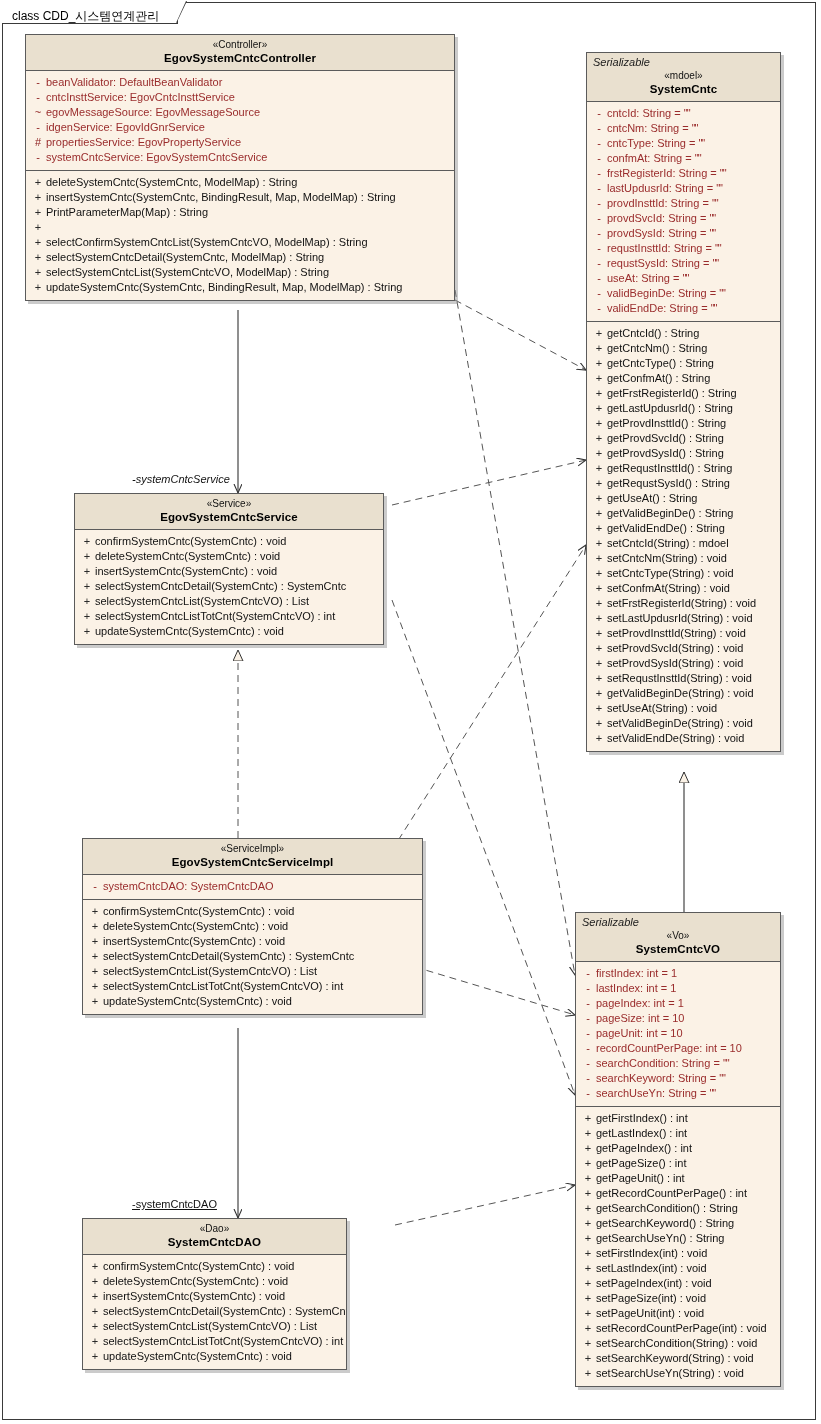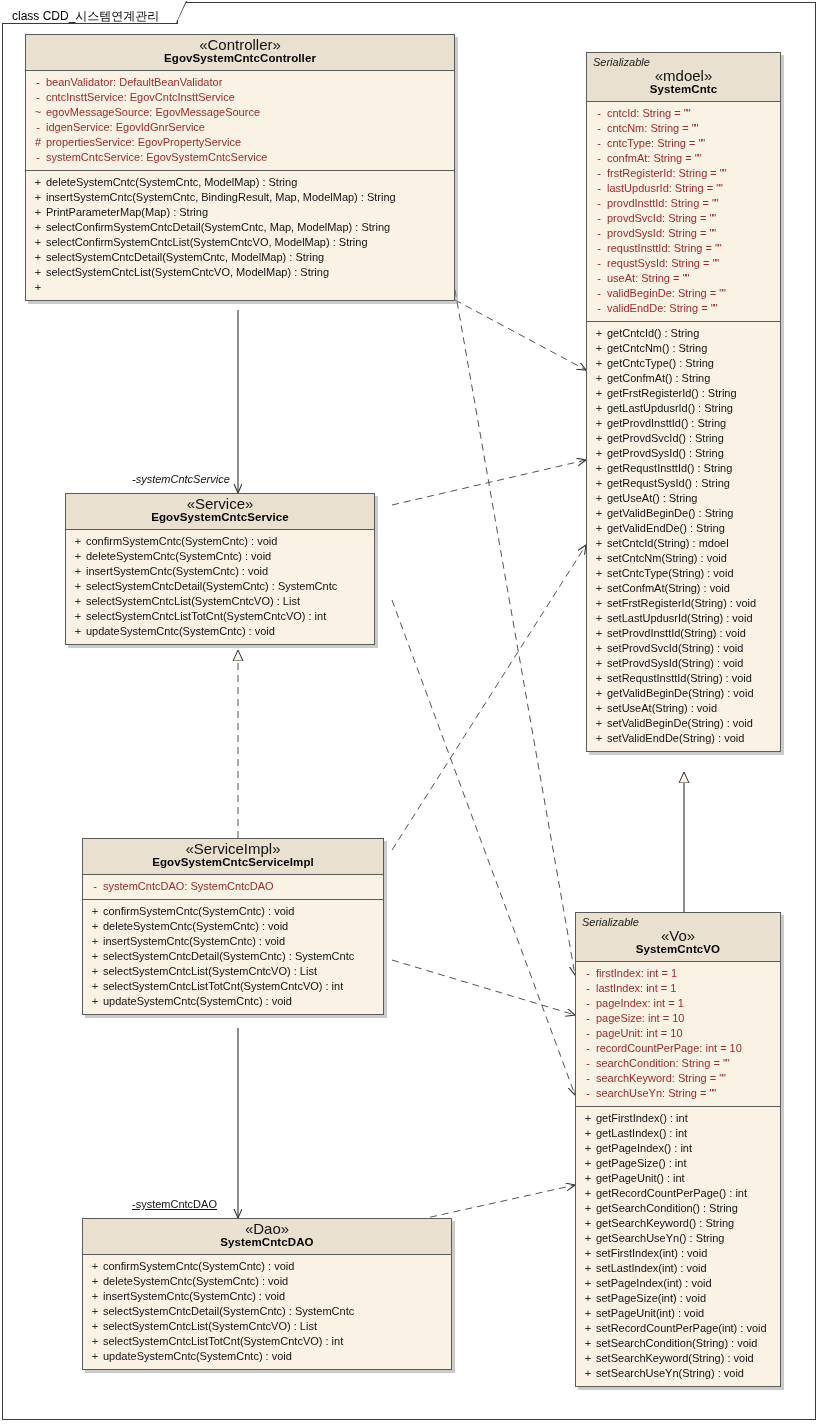--- a/index.html
+++ b/index.html
@@ -72,21 +72,21 @@
     display:block;
     text-align:left;
     font-style:italic;
     font-size:11px;
     color:#1a1a1a;
     line-height:13px;
     padding-right:2px;
   }
   .stereo{
     display:block;
-    font-size:15px;
+    font-size:10px;
     line-height:13px;
     color:#111;
   }
   .cname{
     display:block;
     font-size:11.5px;
     font-weight:bold;
     line-height:14px;
     color:#000;
     letter-spacing:.1px;
@@ -217,36 +217,36 @@
         <div class="row">
           <span class="vis">+</span>
           <span class="sig">insertSystemCntc(SystemCntc, BindingResult, Map, ModelMap) : String</span>
         </div>
         <div class="row">
           <span class="vis">+</span>
           <span class="sig">PrintParameterMap(Map) : String</span>
         </div>
         <div class="row">
           <span class="vis">+</span>
-          <span class="sig">selectConfirmSystemCntcDetail(SystemCntc, Map, ModelMap) : String</span>
         </div>
         <div class="row">
           <span class="vis">+</span>
           <span class="sig">selectConfirmSystemCntcList(SystemCntcVO, ModelMap) : String</span>
         </div>
         <div class="row">
           <span class="vis">+</span>
           <span class="sig">selectSystemCntcDetail(SystemCntc, ModelMap) : String</span>
         </div>
         <div class="row">
           <span class="vis">+</span>
           <span class="sig">selectSystemCntcList(SystemCntcVO, ModelMap) : String</span>
         </div>
         <div class="row">
           <span class="vis">+</span>
+          <span class="sig">updateSystemCntc(SystemCntc, BindingResult, Map, ModelMap) : String</span>
         </div>
       </div>
   </div>
 
   <div class="uclass" id="c-model" style="left:586px;top:52px;width:195px;">
     <div class="uhead">
       <span class="serial">Serializable</span>
       <span class="stereo">«mdoel»</span>
       <span class="cname">SystemCntc</span>
     </div>
@@ -417,21 +417,21 @@
           <span class="vis">+</span>
           <span class="sig">setValidBeginDe(String) : void</span>
         </div>
         <div class="row">
           <span class="vis">+</span>
           <span class="sig">setValidEndDe(String) : void</span>
         </div>
       </div>
   </div>
 
-  <div class="uclass" id="c-service" style="left:65px;top:493px;width:310px;">
+  <div class="uclass" id="c-service" style="left:74px;top:493px;width:310px;">
     <div class="uhead">
       <span class="stereo">«Service»</span>
       <span class="cname">EgovSystemCntcService</span>
     </div>
     <div class="compart ops">
         <div class="row">
           <span class="vis">+</span>
           <span class="sig">confirmSystemCntc(SystemCntc) : void</span>
         </div>
         <div class="row">
@@ -454,21 +454,21 @@
           <span class="vis">+</span>
           <span class="sig">selectSystemCntcListTotCnt(SystemCntcVO) : int</span>
         </div>
         <div class="row">
           <span class="vis">+</span>
           <span class="sig">updateSystemCntc(SystemCntc) : void</span>
         </div>
       </div>
   </div>
 
-  <div class="uclass" id="c-serviceimpl" style="left:82px;top:838px;width:302px;">
+  <div class="uclass" id="c-serviceimpl" style="left:82px;top:838px;width:341px;">
     <div class="uhead">
       <span class="stereo">«ServiceImpl»</span>
       <span class="cname">EgovSystemCntcServiceImpl</span>
     </div>
     <div class="compart attr">
         <div class="row">
           <span class="vis">-</span>
           <span class="sig">systemCntcDAO:  SystemCntcDAO</span>
         </div>
       </div>
@@ -617,21 +617,21 @@
           <span class="vis">+</span>
           <span class="sig">setSearchKeyword(String) : void</span>
         </div>
         <div class="row">
           <span class="vis">+</span>
           <span class="sig">setSearchUseYn(String) : void</span>
         </div>
       </div>
   </div>
 
-  <div class="uclass" id="c-dao" style="left:82px;top:1218px;width:370px;">
+  <div class="uclass" id="c-dao" style="left:82px;top:1218px;width:265px;">
     <div class="uhead">
       <span class="stereo">«Dao»</span>
       <span class="cname">SystemCntcDAO</span>
     </div>
     <div class="compart ops">
         <div class="row">
           <span class="vis">+</span>
           <span class="sig">confirmSystemCntc(SystemCntc) : void</span>
         </div>
         <div class="row">

